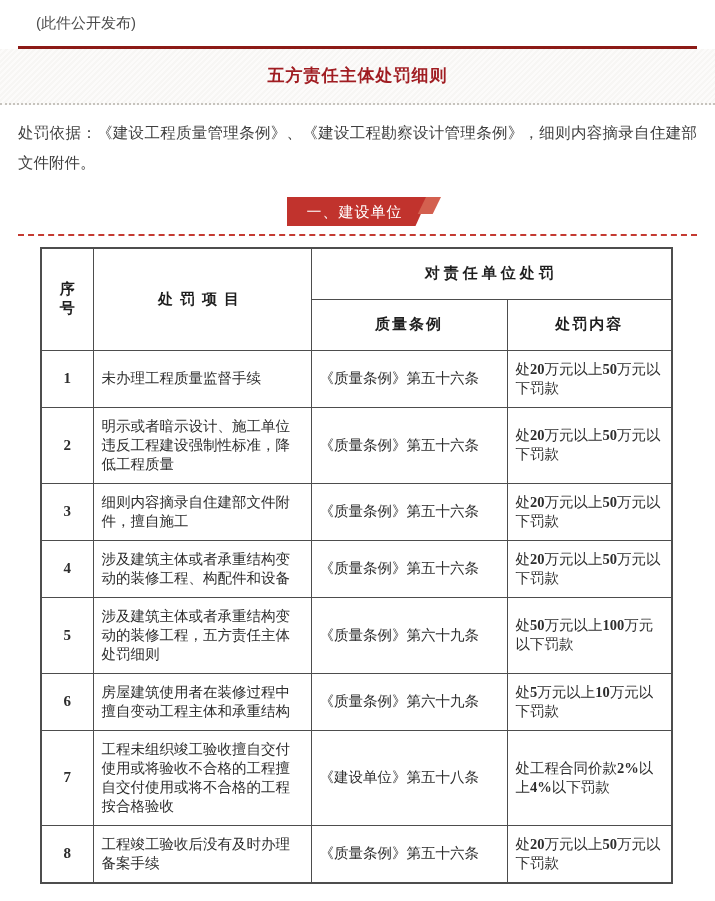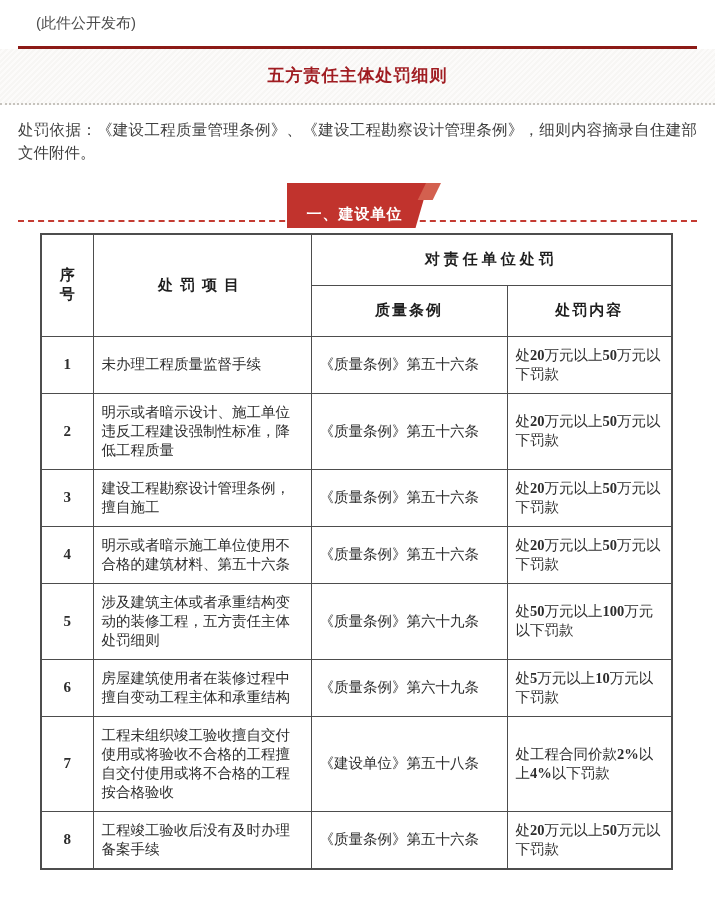--- a/index.html
+++ b/index.html
@@ -20,28 +20,28 @@
   .top-rule{height:3px;background:var(--rule-red);margin-top:13px;}
 
   .title-band{
     margin:0 -18px;
     background:repeating-linear-gradient(135deg,#f7f6f4 0px,#f7f6f4 2px,#fcfbfa 2px,#fcfbfa 4px);
     border-bottom:2px dotted #c6c3bd;
     padding:15px 0 16px;text-align:center;
   }
   .doc-title{font-size:17px;font-weight:bold;color:var(--title-red);letter-spacing:1px;}
 
-  .intro{font-size:15.5px;color:var(--text-dark);line-height:23px;text-align:justify;margin:13px 0 0;}
+  .intro{font-size:15.5px;color:var(--text-dark);line-height:30px;text-align:justify;margin:13px 0 0;}
 
   .banner-row{text-align:center;margin-top:19px;height:29px;}
   .banner-wrap{display:inline-block;position:relative;}
   .banner{
-    display:inline-block;background:var(--banner-red);color:#fff;font-weight:bold;
+    display:inline-block;background:var(--banner-red);color:#fff;font-weight:normal;
     font-size:15px;line-height:29px;letter-spacing:1px;
-    padding:16px 26px 0 20px;
+    padding:0 26px 0 20px;
     clip-path:polygon(0 0,100% 0,calc(100% - 13px) 100%,0 100%);
   }
   .banner-tail{
     position:absolute;right:-12px;top:0;width:15px;height:17px;
     background:var(--banner-tail);transform:skewX(-26deg);transform-origin:top left;
   }
 
   .dashed-rule{border:0;border-top:2px dashed var(--dashed-red);margin:8px 0 0;}
 
   .table-wrap{margin:11px 22px 0;}
@@ -117,27 +117,27 @@
             <td class="td-content">处<b class="num">20</b>万元以上<b class="num">50</b>万元以下罚款</td>
           </tr>
           <tr>
             <td class="td-no">2</td>
             <td class="td-item">明示或者暗示设计、施工单位违反工程建设强制性标准，降低工程质量</td>
             <td class="td-basis">《质量条例》第五十六条</td>
             <td class="td-content">处<b class="num">20</b>万元以上<b class="num">50</b>万元以下罚款</td>
           </tr>
           <tr>
             <td class="td-no">3</td>
-            <td class="td-item">建设工程勘察设计管理条例，擅自施工</td>
+            <td class="td-item">细则内容摘录自住建部文件附件，擅自施工</td>
             <td class="td-basis">《质量条例》第五十六条</td>
             <td class="td-content">处<b class="num">20</b>万元以上<b class="num">50</b>万元以下罚款</td>
           </tr>
           <tr>
             <td class="td-no">4</td>
-            <td class="td-item">明示或者暗示施工单位使用不合格的建筑材料、第五十六条</td>
+            <td class="td-item">涉及建筑主体或者承重结构变动的装修工程、构配件和设备</td>
             <td class="td-basis">《质量条例》第五十六条</td>
             <td class="td-content">处<b class="num">20</b>万元以上<b class="num">50</b>万元以下罚款</td>
           </tr>
           <tr>
             <td class="td-no">5</td>
             <td class="td-item">涉及建筑主体或者承重结构变动的装修工程，五方责任主体处罚细则</td>
             <td class="td-basis">《质量条例》第六十九条</td>
             <td class="td-content">处<b class="num">50</b>万元以上<b class="num">100</b>万元以下罚款</td>
           </tr>
           <tr>

